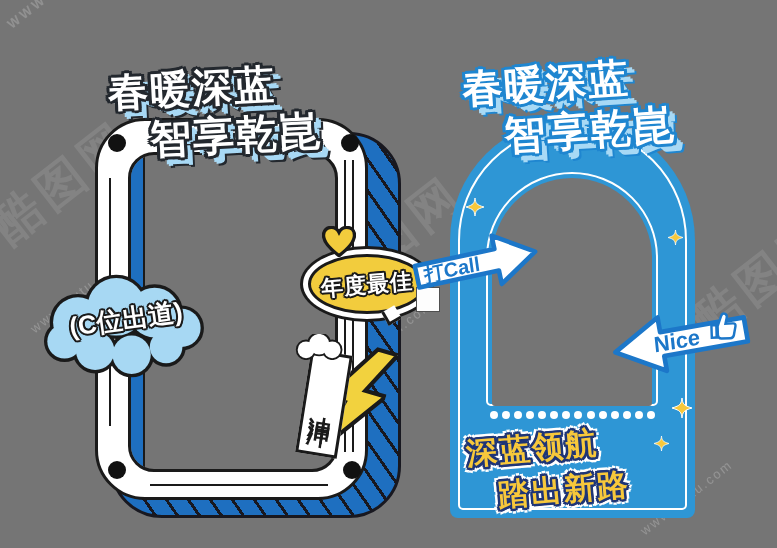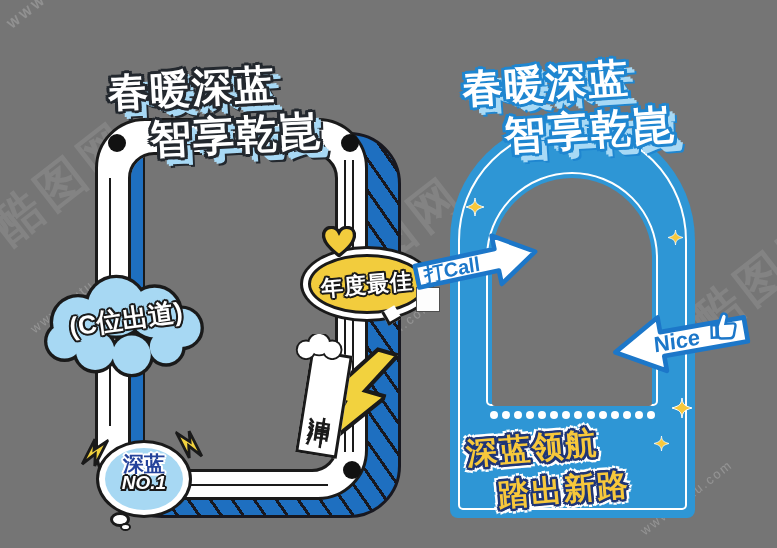--- a/index.html
+++ b/index.html
@@ -212,34 +212,20 @@
           <circle cx="42" cy="16" r="9"></circle>
       </g>
       <g fill="#ffffff">
         <circle cx="14" cy="16" r="9"></circle>
           <circle cx="28" cy="10" r="11"></circle>
           <circle cx="42" cy="16" r="9"></circle>
       </g>
     </svg>
   </div>
 
-  <div class="abs no1-badge">
-    <svg class="spark-star" style="left:-2px; top:8px; transform:rotate(-18deg);" width="34" height="30">
-      <use href="#flash" fill="#F2D23E" stroke="#1a1a1a" stroke-width="2" width="34" height="29"></use>
-    </svg>
-    <svg class="spark-star" style="left:92px; top:0px; transform:scaleX(-1) rotate(-18deg);" width="34" height="30">
-      <use href="#flash" fill="#F2D23E" stroke="#1a1a1a" stroke-width="2" width="34" height="29"></use>
-    </svg>
-    <div class="no1-tail1"></div>
-    <div class="no1-tail2"></div>
-    <div class="no1-bubble"></div>
-    <div class="no1-inner"></div>
-    <div class="no1-line1 ring-white-navy">深蓝</div>
-    <div class="no1-line2 ring-dark">NO.1</div>
-  </div>
 
   <div class="abs" style="left:416px; top:287px; width:24px; height:25px; background:#fdfdfd; border:1px solid #4f4f4f;"></div>
 
   <div class="abs arch"></div>
   <div class="abs arch-inset"></div>
   <div class="abs arch-opening-ring"></div>
   <div class="abs arch-opening"></div>
 
   <div class="abs dots-row">
     <span></span>

